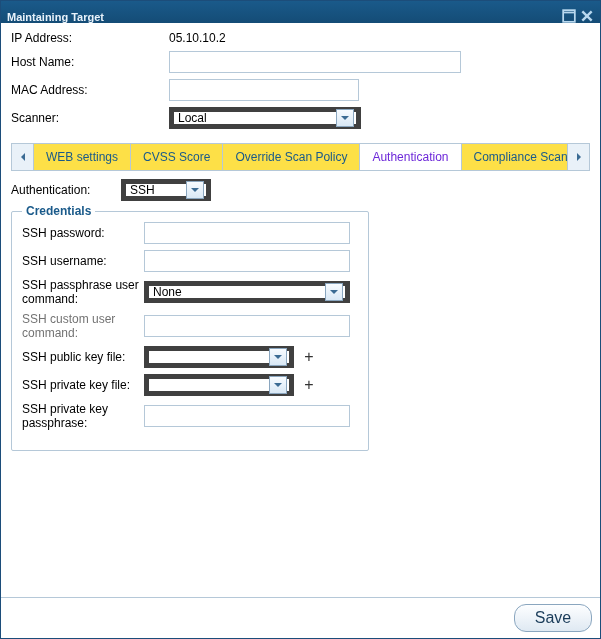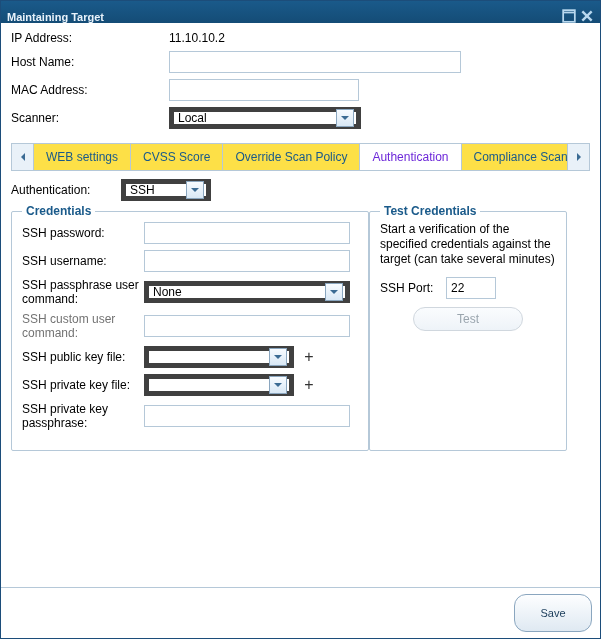--- a/index.html
+++ b/index.html
@@ -186,26 +186,26 @@
 }
 
 .footer {
   border-top: 1px solid #b5c8d8;
   padding: 6px 8px;
   display: flex;
   justify-content: flex-end;
   background: #fff;
 }
 .savebtn {
-  width: 78px; height: 38px;
+  width: 78px; height: 28px;
   border: 1px solid #8aa6bf;
   border-radius: 12px;
   background: linear-gradient(#fdfeff,#dfe9f2);
   color: #1a3c5a;
-  font-size: 11px;
+  font-size: 16px;
   cursor: pointer;
 }
 svg.arrow { width: 10px; height: 10px; }
 </style>
 </head>
 <body>
 
 <div class="window">
   <div class="titlebar">
     <span class="title">Maintaining Target</span>
@@ -220,21 +220,21 @@
           <line x1="2" y1="2" x2="10" y2="10" stroke="#b8d8ef" stroke-width="2"></line>
           <line x1="10" y1="2" x2="2" y2="10" stroke="#b8d8ef" stroke-width="2"></line>
         </svg>
     </span>
   </div>
 
   <div class="content">
 
     <div class="form-row">
       <span class="label">IP Address:</span>
-      <span class="static-val">11.10.10.2</span>
+      <span class="static-val">05.10.10.2</span>
     </div>
     <div class="form-row">
       <span class="label">Host Name:</span>
       <input class="text-input wide" value="" style="">
     </div>
     <div class="form-row">
       <span class="label">MAC Address:</span>
       <input class="text-input med" value="" style="">
     </div>
     <div class="form-row">
@@ -338,29 +338,20 @@
           </div>
           <span class="plus">+</span>
         </div>
 
         <div class="cred-row multi">
           <span class="clabel">SSH private key passphrase:</span>
           <input type="password" class="text-input cfield" value="" style="">
         </div>
       </div>
 
-      <div class="fieldset right-panel">
-        <span class="legend">Test Credentials</span>
-        <div class="rp-text">Start a verification of the specified credentials against the target (can take several minutes)</div>
-        <div class="rp-row">
-          <span class="rlabel">SSH Port:</span>
-          <input class="text-input sm" value="22" style="">
-        </div>
-        <button class="testbtn" disabled="">Test</button>
-      </div>
     </div>
 
   </div>
 
   <div class="footer">
     <button class="savebtn">Save</button>
   </div>
 </div>
 
 </body></html>

